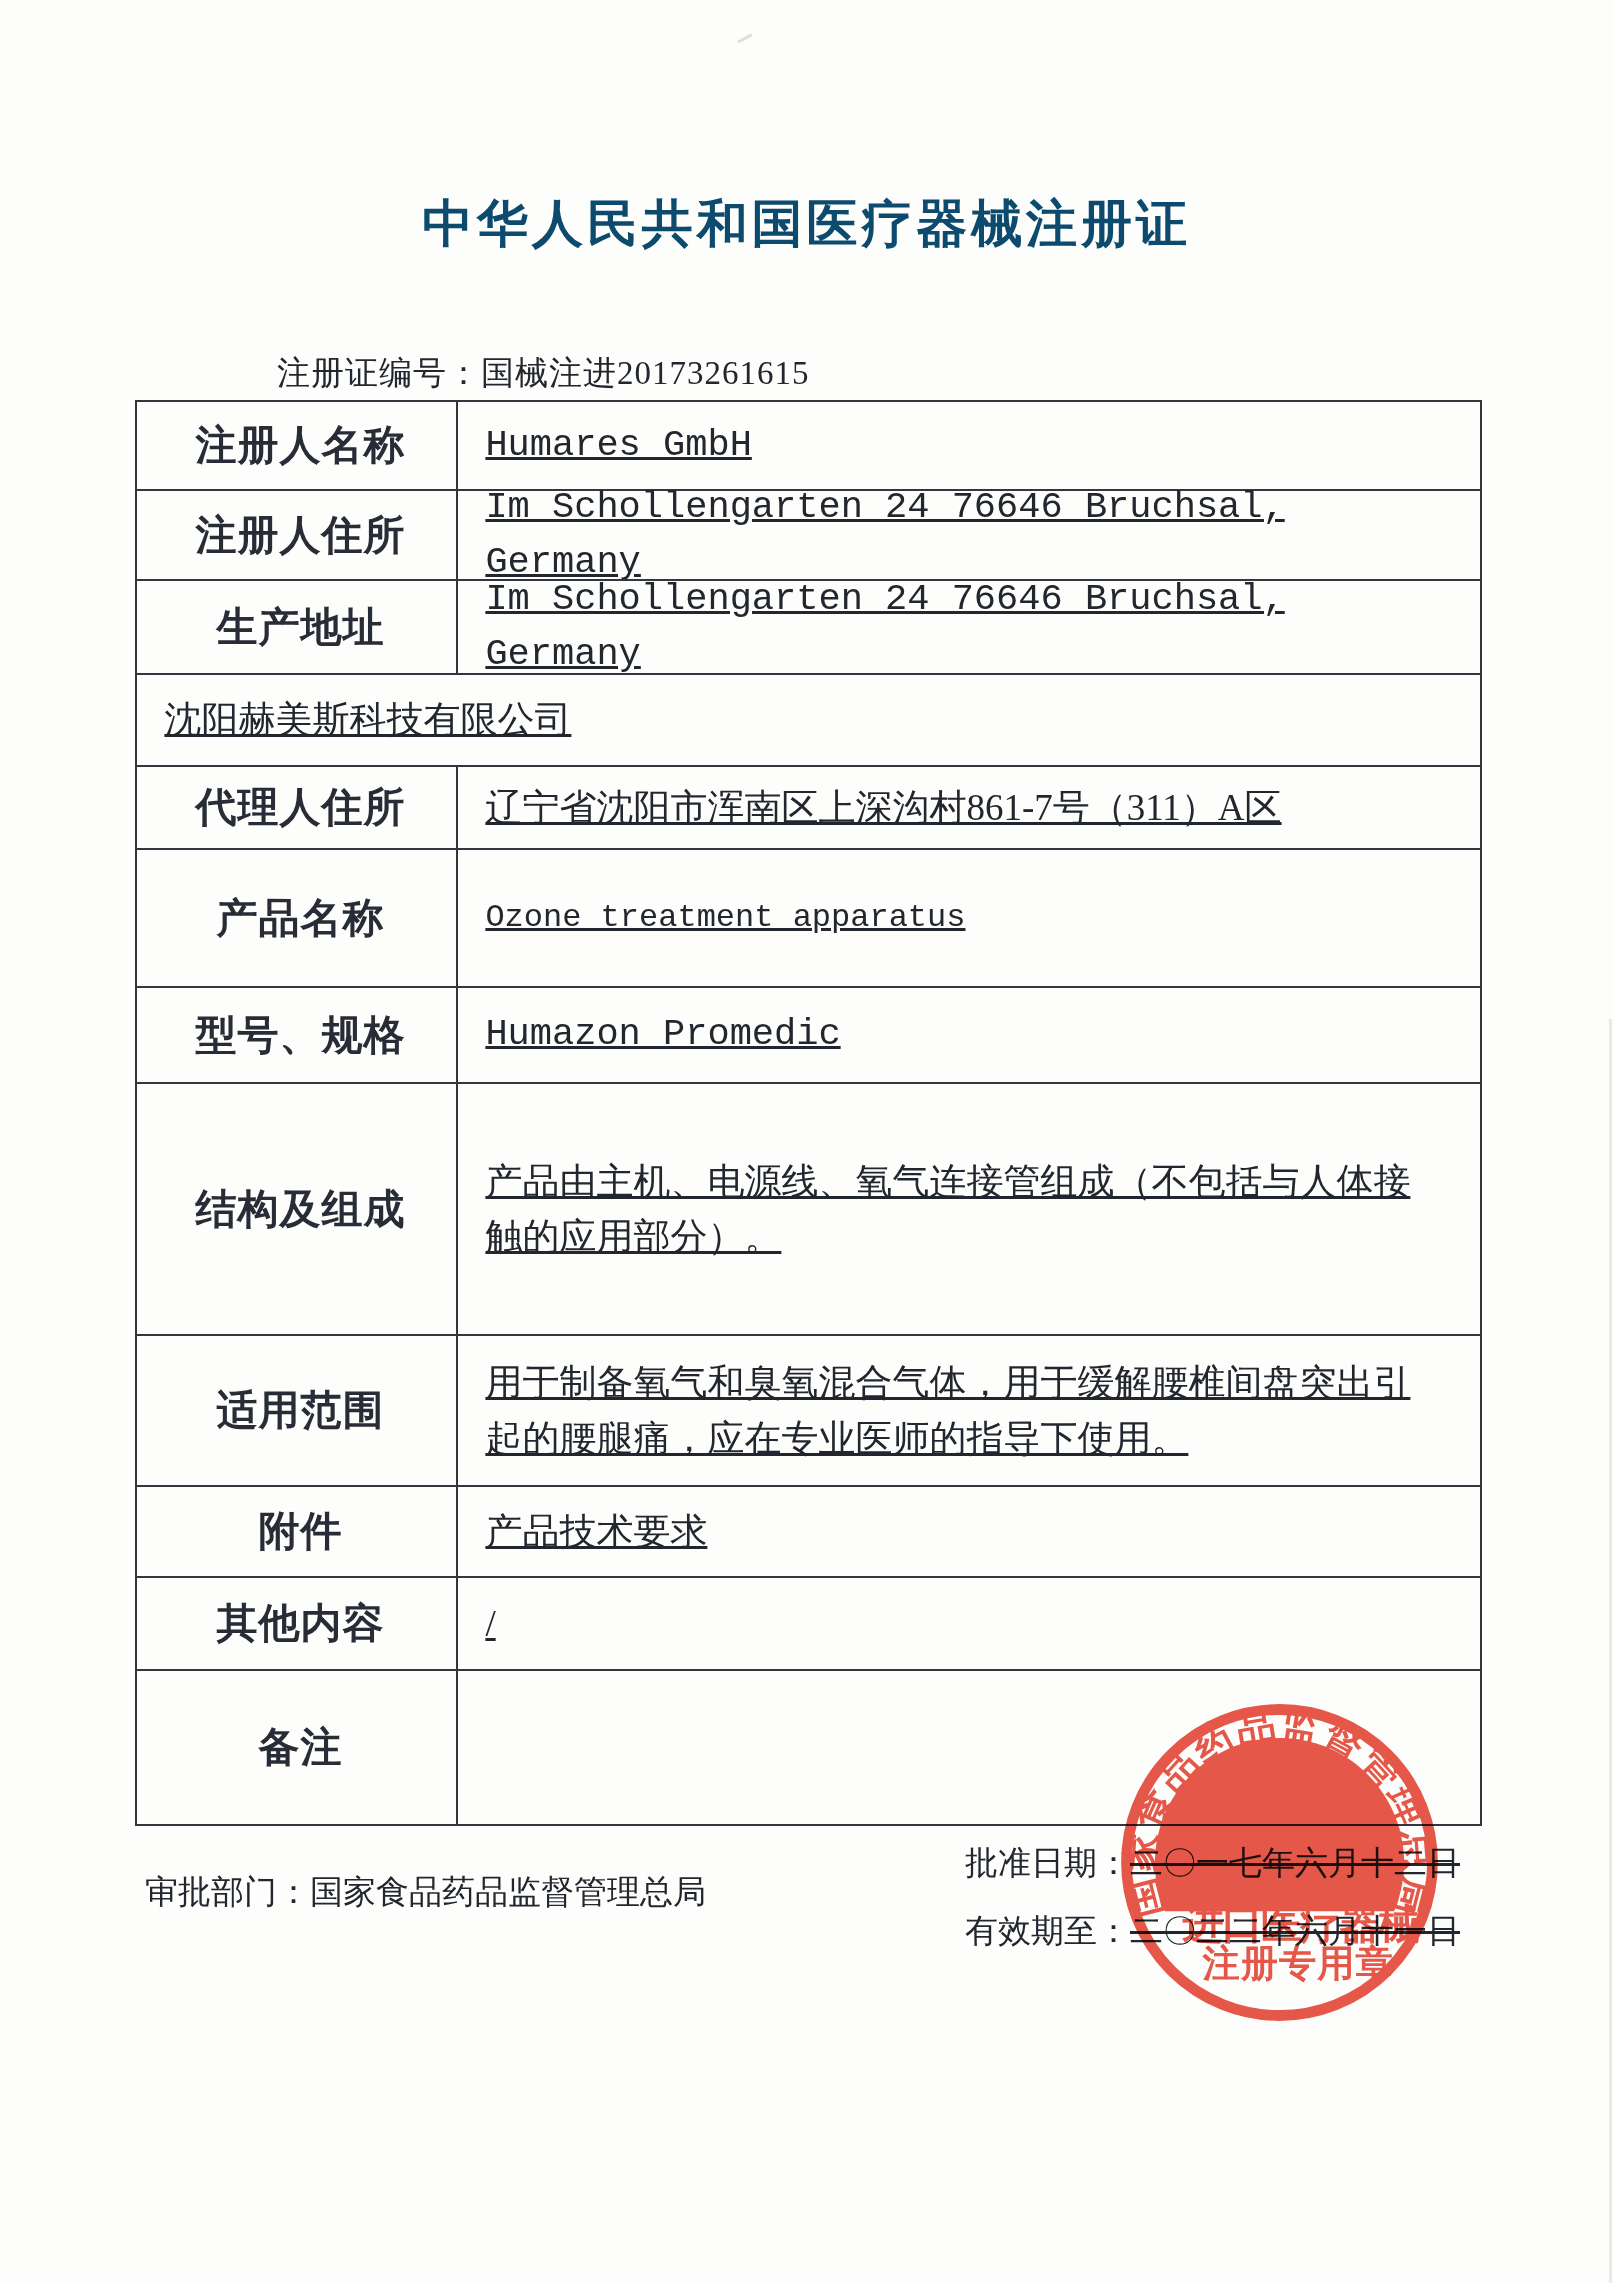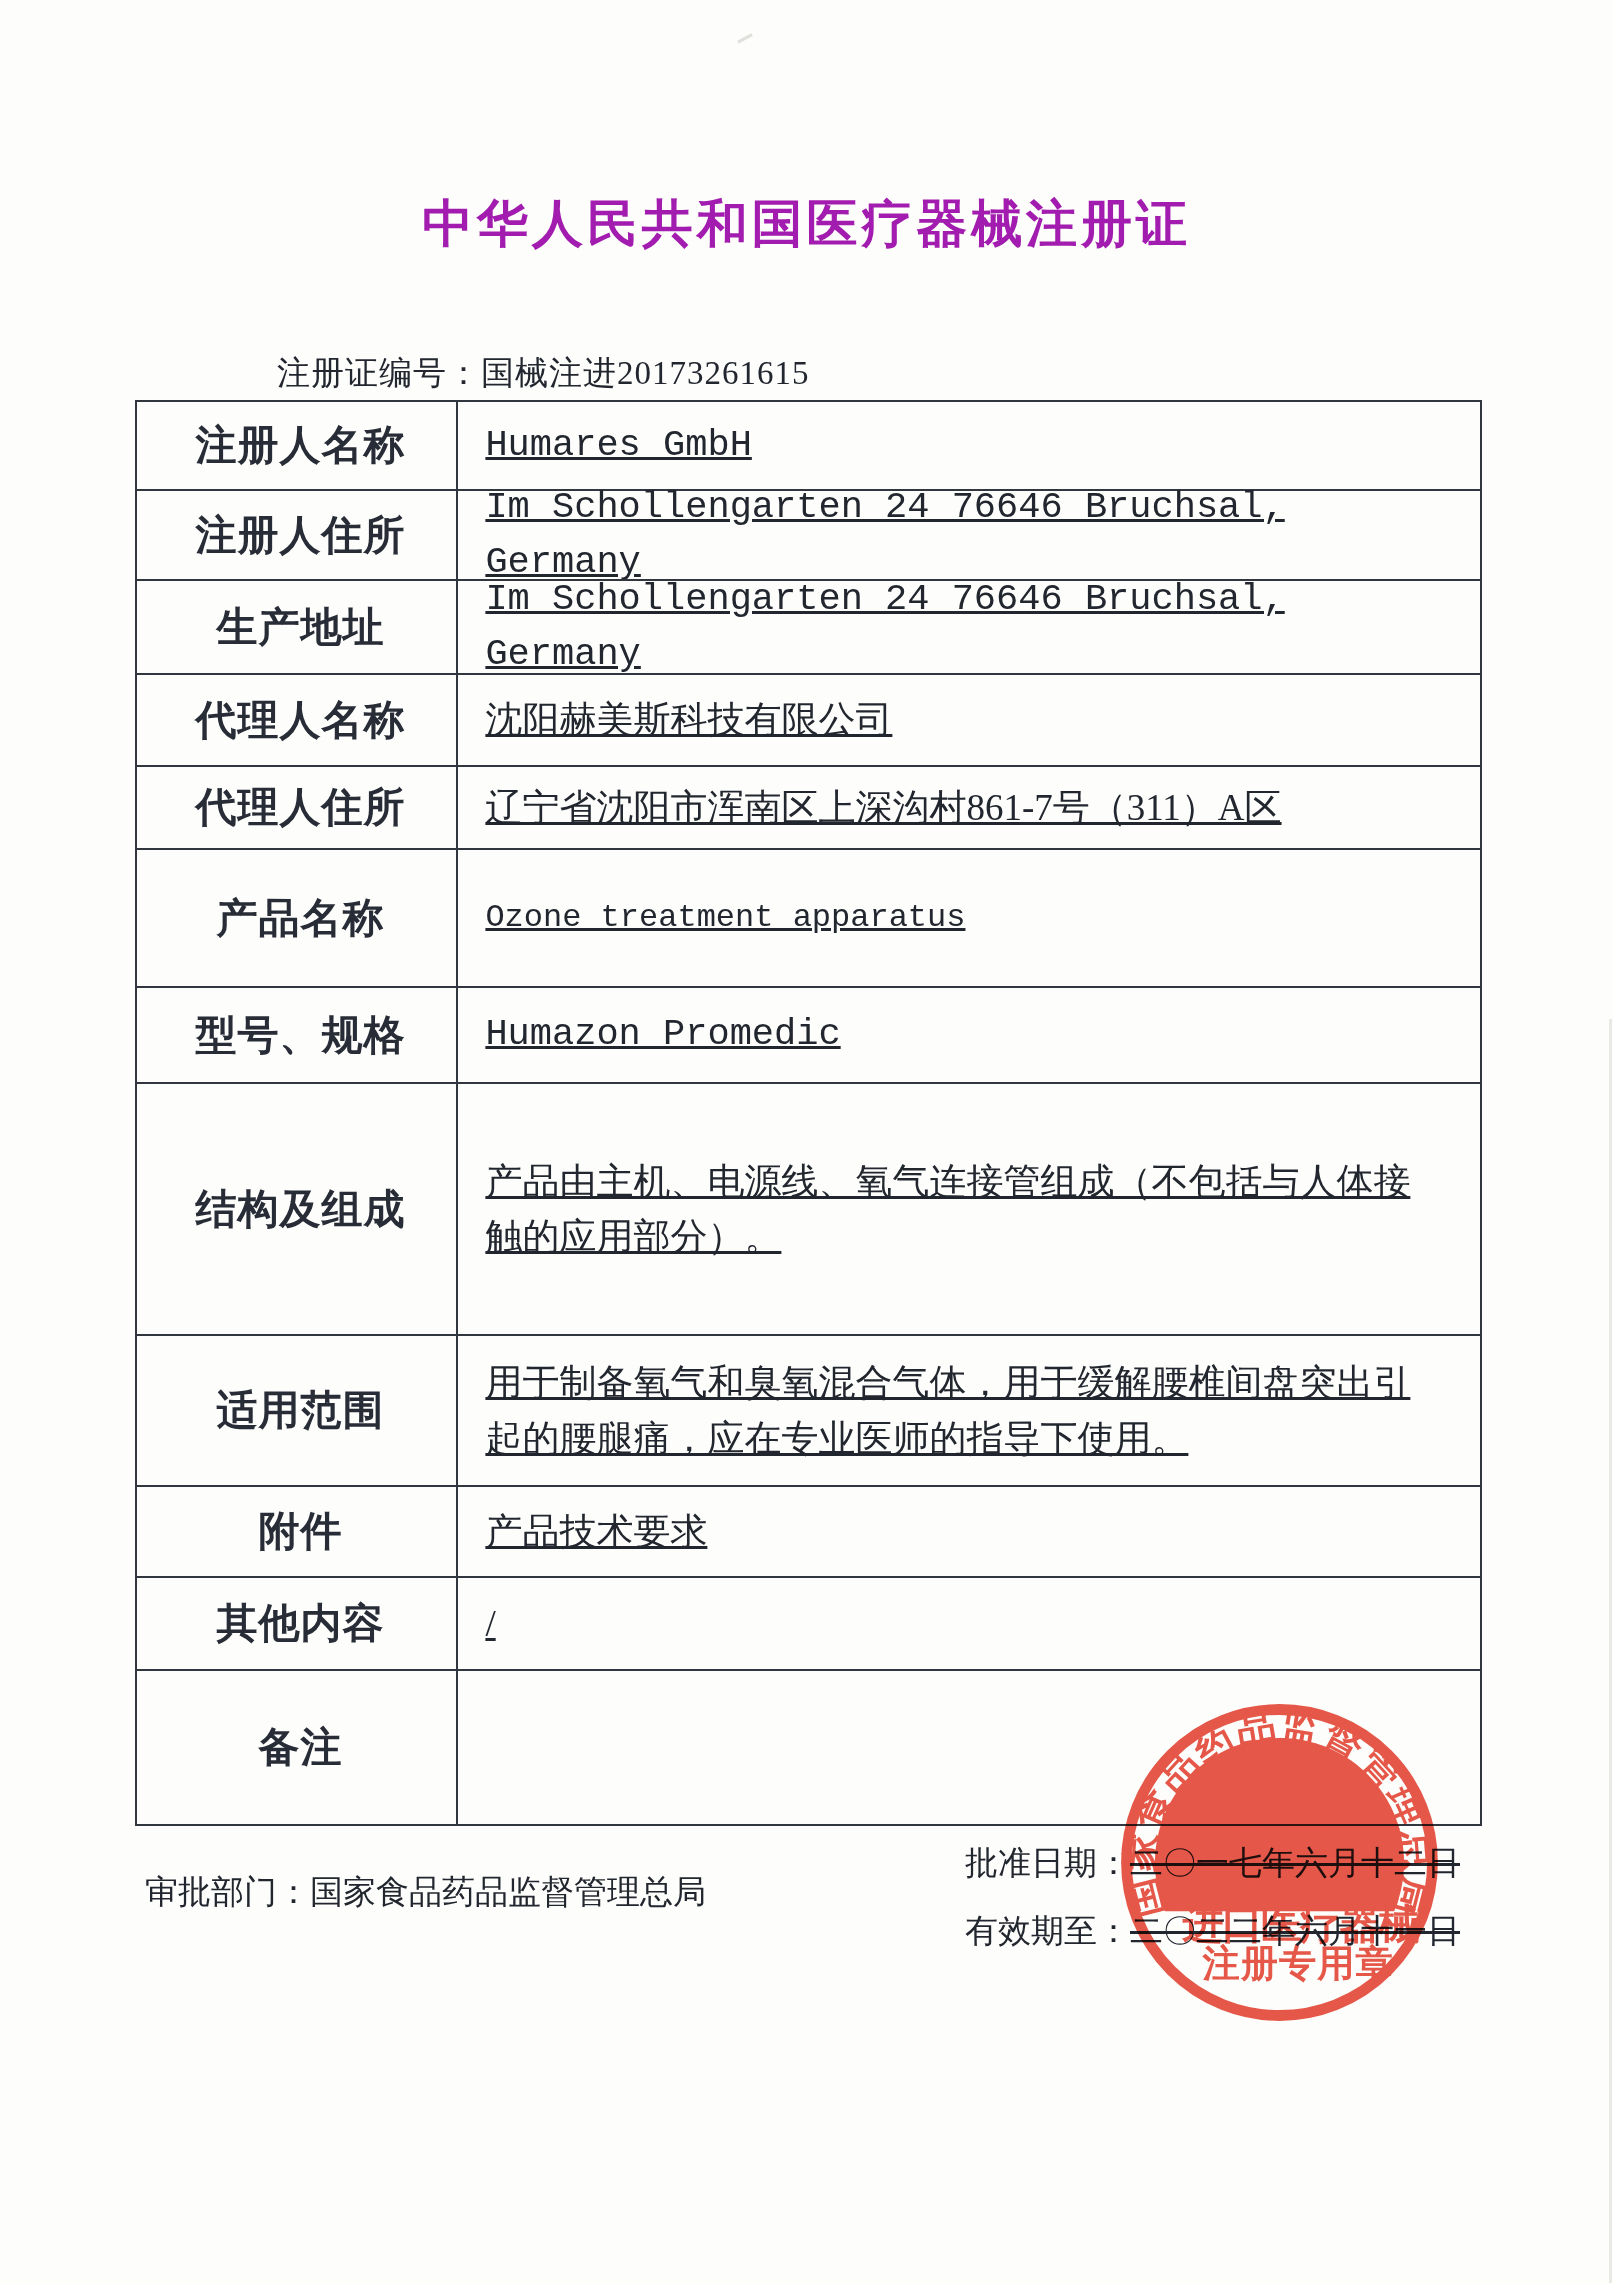--- a/index.html
+++ b/index.html
@@ -4,21 +4,21 @@
 <style>
   html,body { margin:0; padding:0; background:#ffffff; }
   .page {
     position:relative; width:1613px; height:2285px;
     background:#fdfdfb; overflow:hidden;
     font-family:"Liberation Serif", serif; color:#22262e;
   }
   .title {
     position:absolute; top:190px; left:0; width:100%;
     text-align:center; font-family:"Liberation Sans", sans-serif;
-    font-weight:bold; font-size:51px; letter-spacing:3.9px; color:#a21caf;
+    font-weight:bold; font-size:51px; letter-spacing:3.9px; color:#0c4a6e;
   }
   .regline { position:absolute; top:345px; left:277px; font-size:33px; letter-spacing:1px;margin-top:6px; }
   .regline .num { font-family:"Liberation Serif", serif; }
 
   .cert-table {
     position:absolute; left:135px; top:400px; width:1347px;
     border:2.9px solid #31363f; box-sizing:border-box;
     display:flex; flex-direction:column; background:transparent;
   }
   .row { display:flex; border-top:2.9px solid #31363f; box-sizing:border-box; }
@@ -82,21 +82,20 @@
       <div class="cell label">注册人住所</div>
       <div class="cell value mono">Im Schollengarten 24 76646 Bruchsal, Germany</div>
     </div>
 
     <div class="row" style="height:94px">
       <div class="cell label">生产地址</div>
       <div class="cell value mono">Im Schollengarten 24 76646 Bruchsal, Germany</div>
     </div>
 
     <div class="row" style="height:92px">
-      <div class="cell label">代理人名称</div>
       <div class="cell value">沈阳赫美斯科技有限公司</div>
     </div>
 
     <div class="row" style="height:83px">
       <div class="cell label">代理人住所</div>
       <div class="cell value">辽宁省沈阳市浑南区上深沟村861-7号（311）A区</div>
     </div>
 
     <div class="row" style="height:138px">
       <div class="cell label">产品名称</div>

